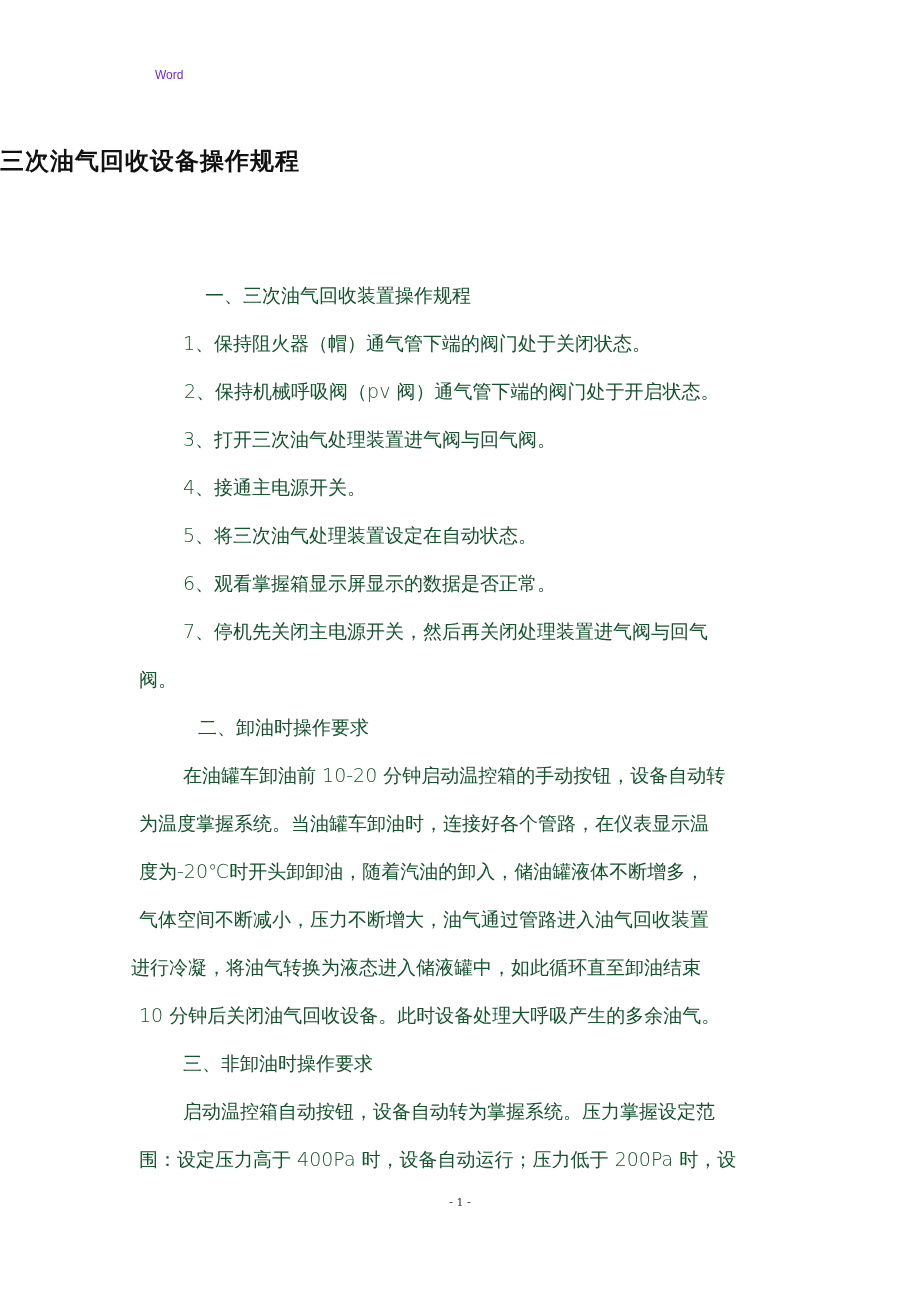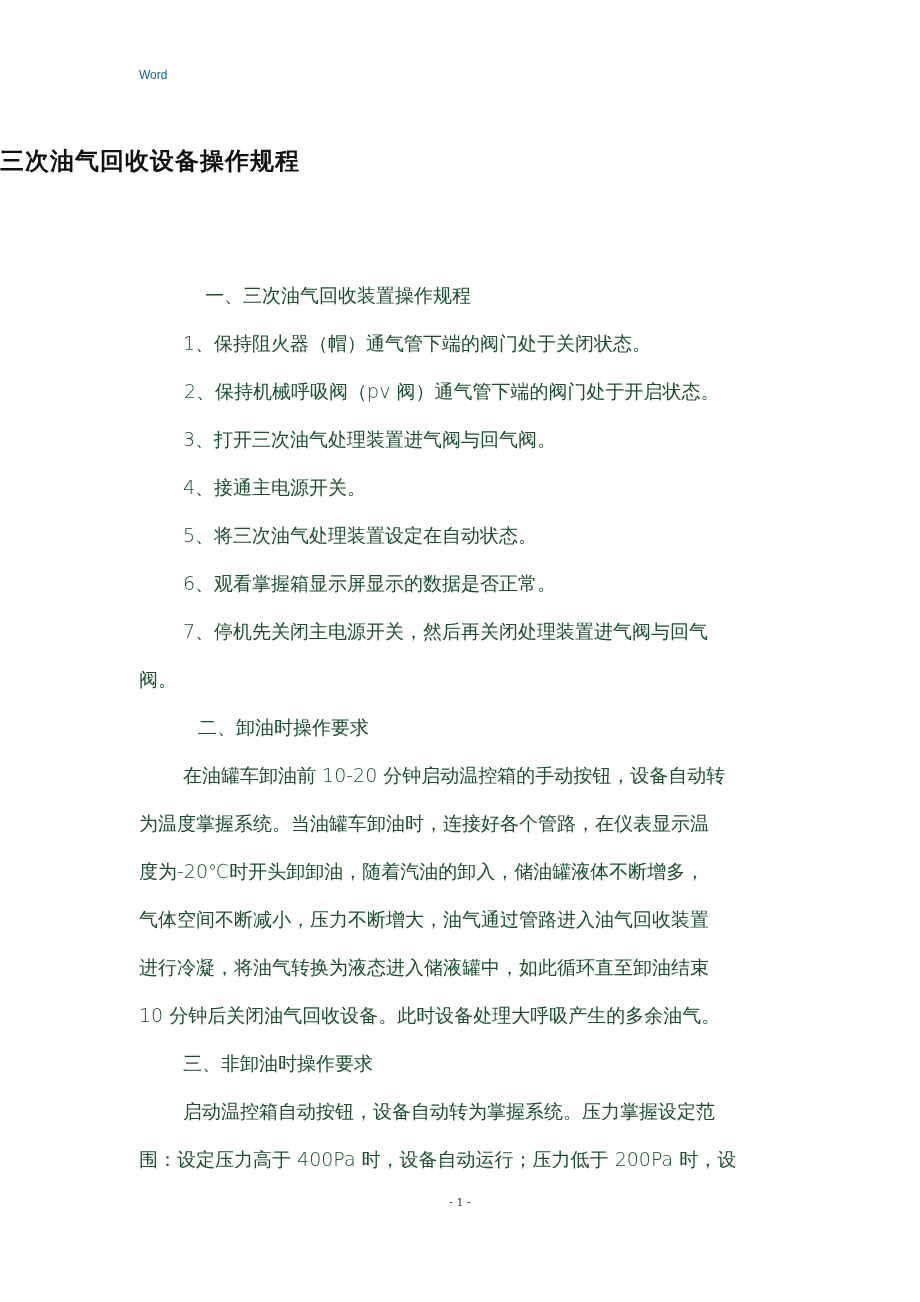--- a/index.html
+++ b/index.html
@@ -1,19 +1,19 @@
 <!DOCTYPE html>
 <html><head>
 <meta charset="utf-8">
 <style>
   html, body { margin: 0; padding: 0; background: #ffffff; }
   body { width: 920px; height: 1302px; position: relative; overflow: hidden;
          font-family: "DejaVu Serif", "Liberation Serif", serif; color: #111; }
-  .header { position: absolute; left: 139px; top: 68px; font-family: "Liberation Sans", "DejaVu Sans", sans-serif;
-            font-size: 12px; color: #0369a1; }
+  .header { position: absolute; left: 155px; top: 68px; font-family: "Liberation Sans", "DejaVu Sans", sans-serif;
+            font-size: 12px; color: #6d28d9; }
   .title { position: absolute; left: 0; width: 920px; top: 145px; text-align: left;
            font-size: 24px; font-weight: bold; letter-spacing: 1px; color: #111;
            font-family: "DejaVu Sans", "Liberation Sans", sans-serif; }
   .line { position: absolute; font-size: 19px; white-space: nowrap; color: #14532d;
           font-family: "DejaVu Sans", "Liberation Sans", sans-serif; font-weight: 300; }
   .footer { position: absolute; left: 0; width: 920px; top: 1196px; text-align: center;
             font-size: 11px; color: #333; font-family: "DejaVu Serif", serif; }
 </style>
 </head>
 <body>
@@ -30,20 +30,20 @@
     <div class="line" style="left: 183px; top: 475px;">4、接通主电源开关。</div>
     <div class="line" style="left: 183px; top: 523px;">5、将三次油气处理装置设定在自动状态。</div>
     <div class="line" style="left: 183px; top: 571px;">6、观看掌握箱显示屏显示的数据是否正常。</div>
     <div class="line" style="left: 183px; top: 619px;">7、停机先关闭主电源开关，然后再关闭处理装置进气阀与回气</div>
     <div class="line" style="left: 139px; top: 667px;">阀。</div>
     <div class="line" style="left: 183px; top: 715px; margin-left: 15px;">二、卸油时操作要求</div>
     <div class="line" style="left: 183px; top: 763px;">在油罐车卸油前 10-20 分钟启动温控箱的手动按钮，设备自动转</div>
     <div class="line" style="left: 139px; top: 811px;">为温度掌握系统。当油罐车卸油时，连接好各个管路，在仪表显示温</div>
     <div class="line" style="left: 139px; top: 859px; text-align: right;">度为-20℃时开头卸卸油，随着汽油的卸入，储油罐液体不断增多，</div>
     <div class="line" style="left: 139px; top: 907px;">气体空间不断减小，压力不断增大，油气通过管路进入油气回收装置</div>
-    <div class="line" style="left: 139px; top: 955px;">进行冷凝，将油气转换为液态进入储液罐中，如此循环直至卸油结束</div>
+    <div class="line" style="left: 131px; top: 955px;">进行冷凝，将油气转换为液态进入储液罐中，如此循环直至卸油结束</div>
     <div class="line" style="left: 139px; top: 1003px;">10 分钟后关闭油气回收设备。此时设备处理大呼吸产生的多余油气。</div>
     <div class="line" style="left: 183px; top: 1051px;">三、非卸油时操作要求</div>
     <div class="line" style="left: 183px; top: 1099px;">启动温控箱自动按钮，设备自动转为掌握系统。压力掌握设定范</div>
     <div class="line" style="left: 139px; top: 1147px;">围：设定压力高于 400Pa 时，设备自动运行；压力低于 200Pa 时，设</div>
   </div>
 
 <div class="footer">- 1 -</div>
 
 </body></html>

